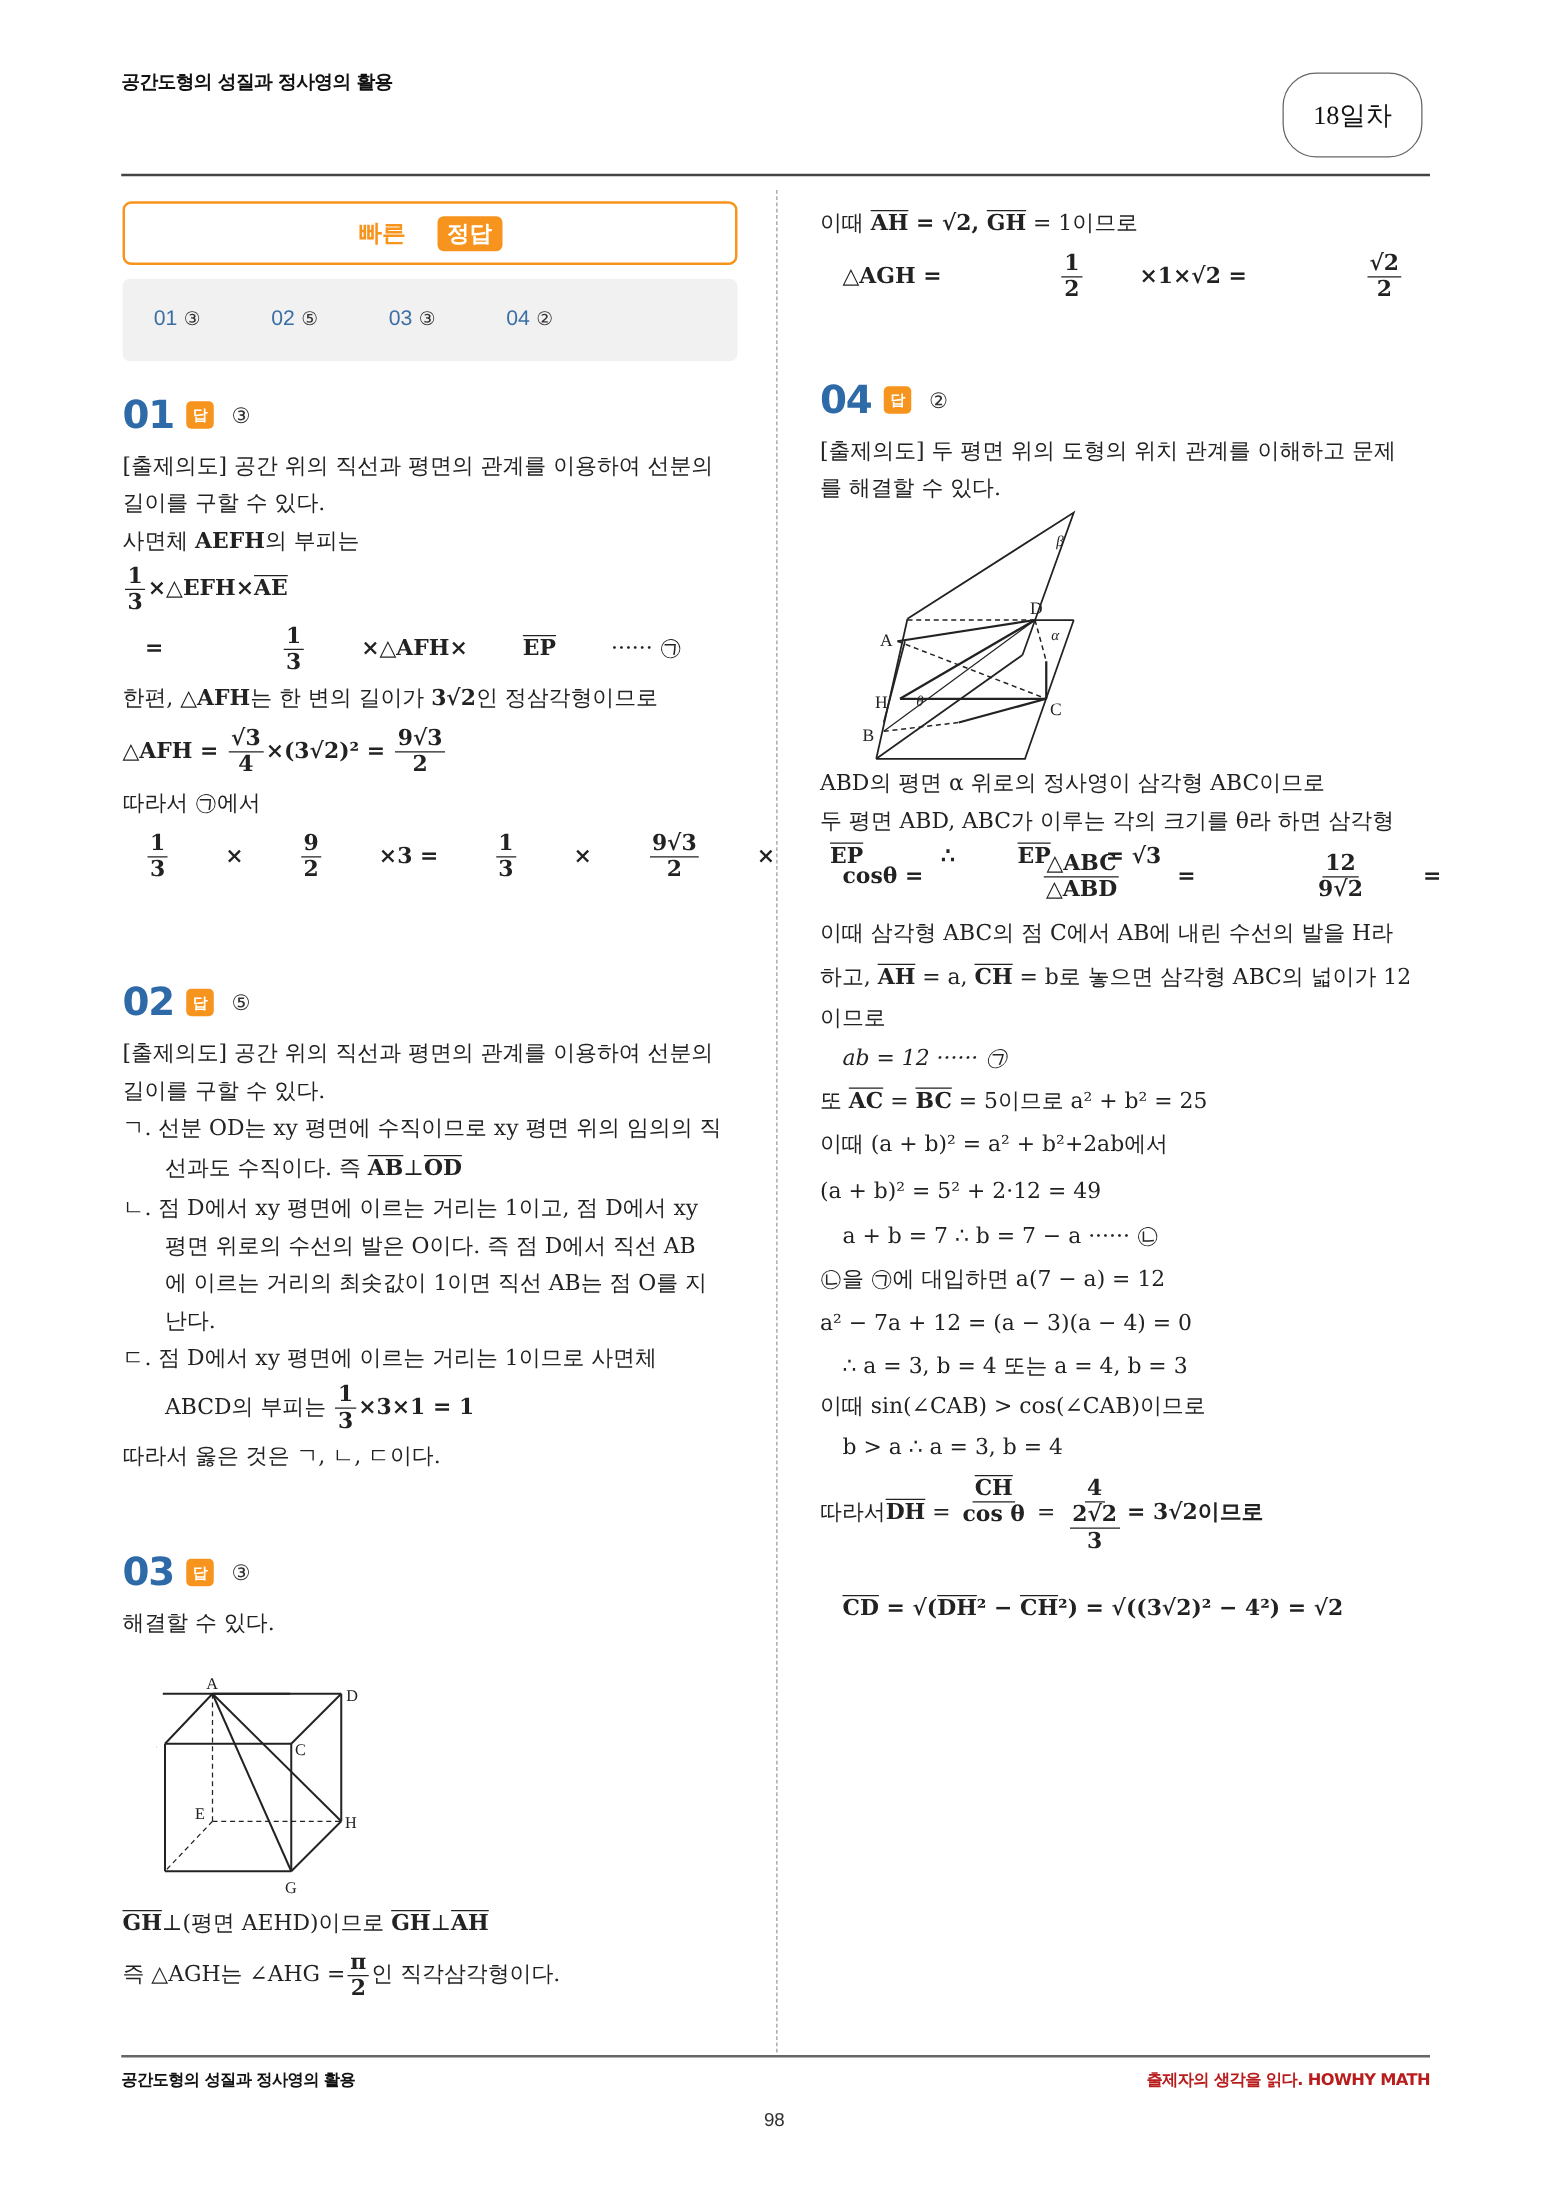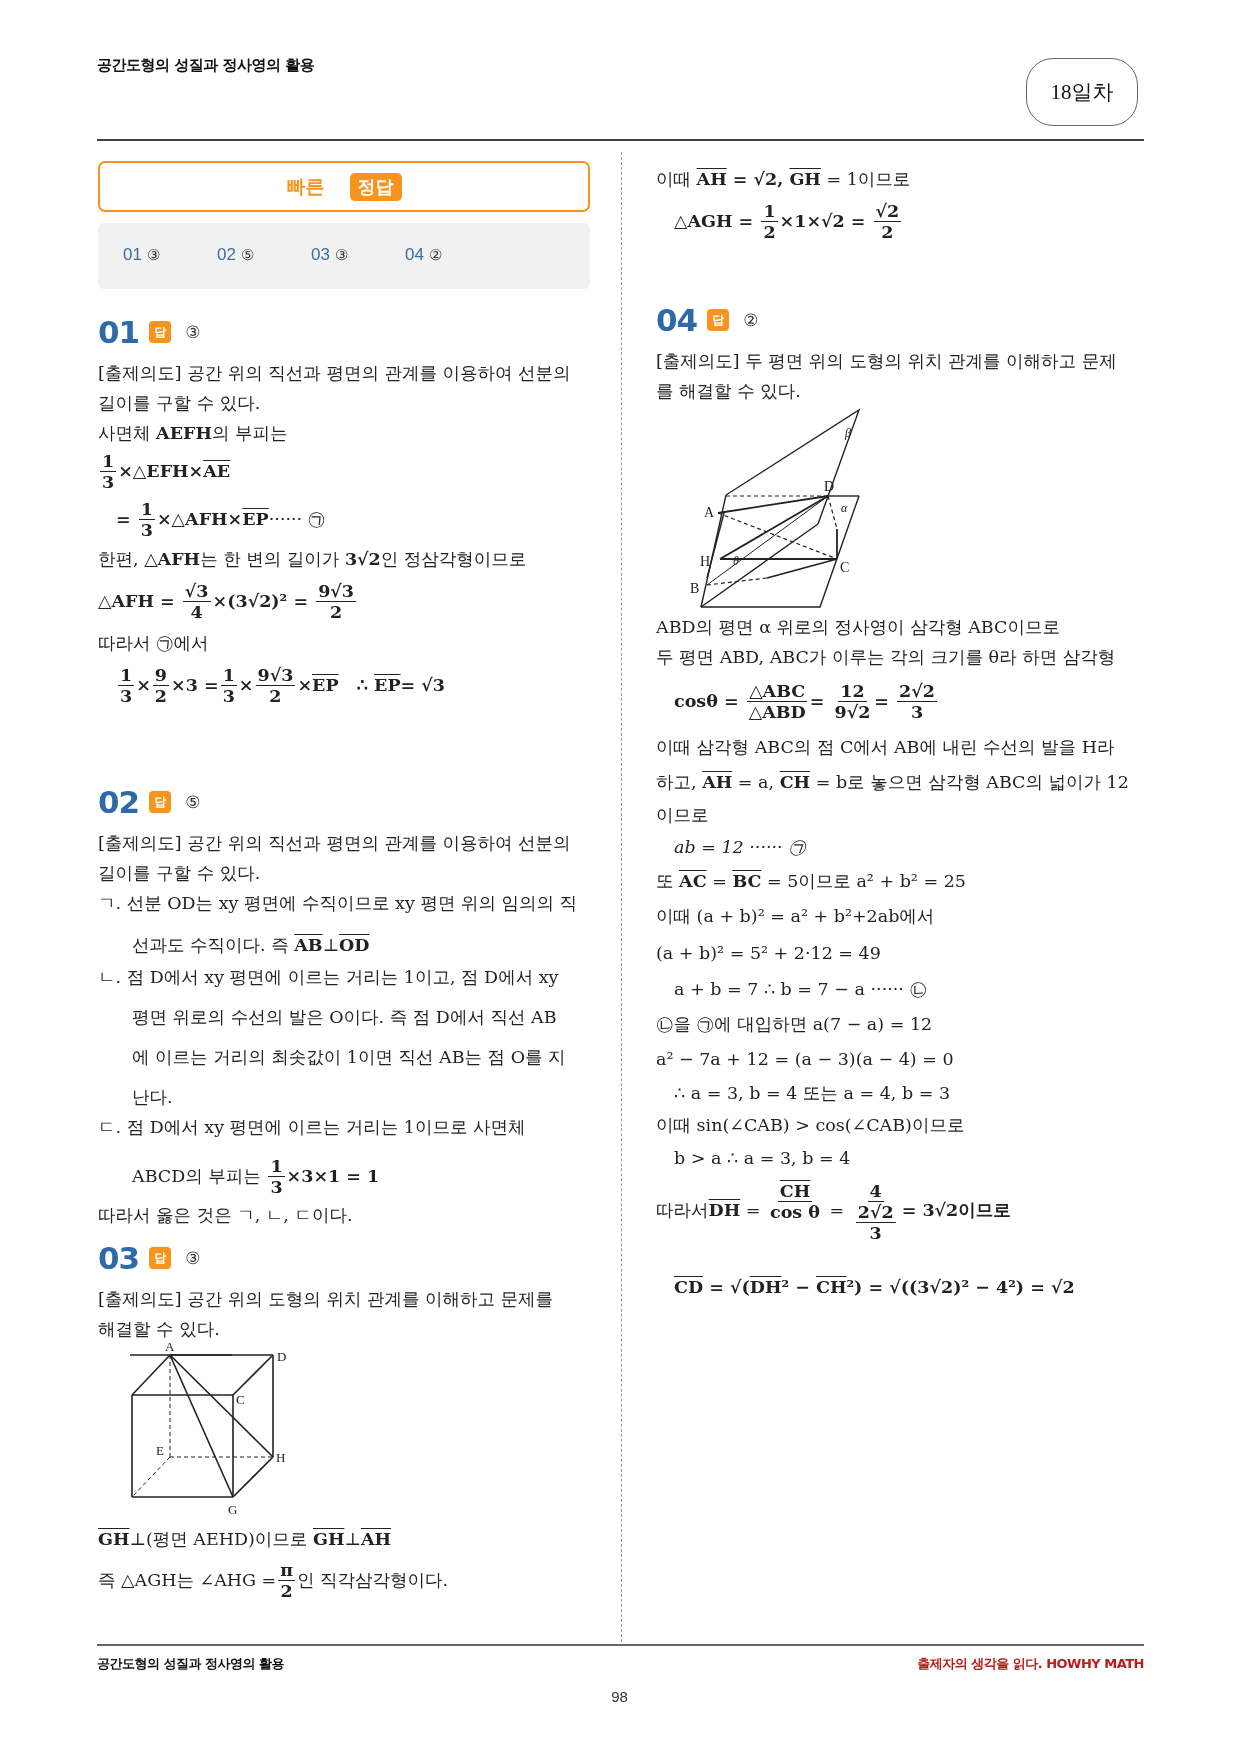--- a/index.html
+++ b/index.html
@@ -29,22 +29,22 @@
   .dap{font-family:"DejaVu Sans",sans-serif;font-weight:bold;font-size:12px;color:#fff;background:#f7941d;
        border-radius:4px;width:22px;height:22px;display:inline-flex;align-items:center;justify-content:center;}
   .q-ans{font-size:17px;color:#333;margin-left:4px;}
 
   .txt{font-size:17.5px;line-height:30px;color:#222;white-space:nowrap;}
   .b{font-weight:bold;}
   .ol{text-decoration:overline;font-weight:bold;}
   .frac{display:inline-flex;flex-direction:column;align-items:center;vertical-align:middle;font-weight:bold;line-height:20px;margin:0 2px;}
   .frac .n{border-bottom:1.3px solid #222;padding:0 2px;}
   .frac .d{padding:0 2px;}
-  .ind{padding-left:18px;}
-  .ind2{padding-left:34px;margin-top:10px;}
+  .ind{padding-left:18px;gap:44px;}
+  .ind2{padding-left:34px;}
   .it{font-style:italic;}
   svg text{font-family:"Liberation Serif",serif;}
 
   .ftr-rule{left:97px;top:1644px;width:1047px;height:2px;background:#666;}
   .ftr-left{left:97px;top:1655px;font-family:"DejaVu Sans","Liberation Sans",sans-serif;font-size:13px;font-weight:bold;letter-spacing:-0.5px;color:#111;}
   .ftr-right{right:95px;top:1655px;font-family:"DejaVu Sans","Liberation Sans",sans-serif;font-size:13px;font-weight:bold;letter-spacing:-0.5px;color:#b91c1c;}
   .page-num{left:0;width:1239px;top:1688px;text-align:center;font-family:"Liberation Sans",sans-serif;font-size:15px;color:#333;}
 </style>
 </head>
 <body>
@@ -144,21 +144,20 @@
   </div>
 </div>
 
 <div class="abs" style="left:98px;top:1240px;">
   <div class="q-head">
     <span class="q-num">03</span>
     <span class="dap">답</span>
     <span class="q-ans">③</span>
   </div>
   <div style="margin-top:8px">
-    <div class="txt">[출제의도] 공간 위의 도형의 위치 관계를 이해하고 문제를</div>
     <div class="txt">해결할 수 있다.</div>
   </div>
 </div>
 <svg class="abs" style="left:130px;top:1340px" width="110" height="175" viewBox="0 0 110 175">
   <g stroke="#222" fill="none" stroke-width="1.6">
     <line x1="25" y1="15" x2="127" y2="15" transform="translate(-25,0)"></line>
   </g>
 </svg>
 <svg class="abs" style="left:125px;top:1340px" width="200" height="180">
   <g stroke="#222" fill="none" stroke-width="1.6">

